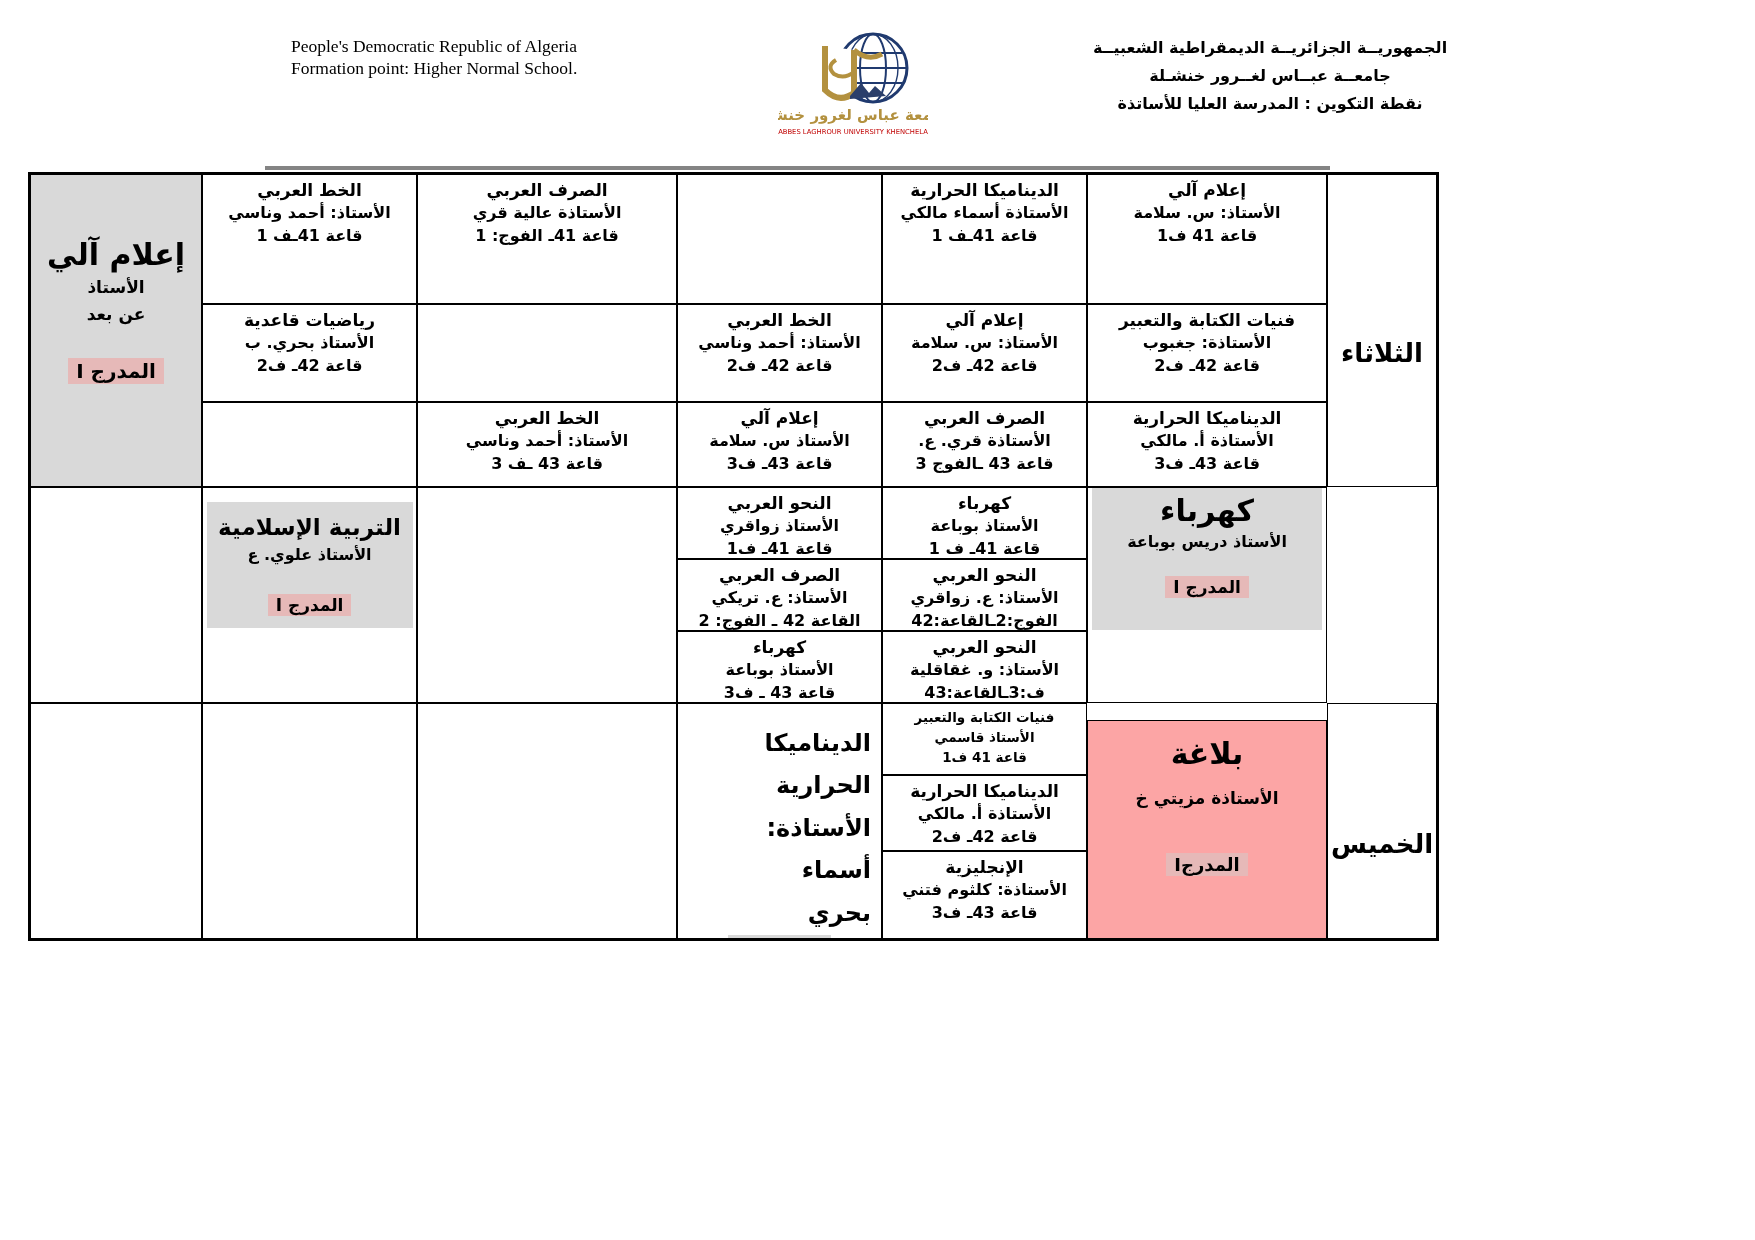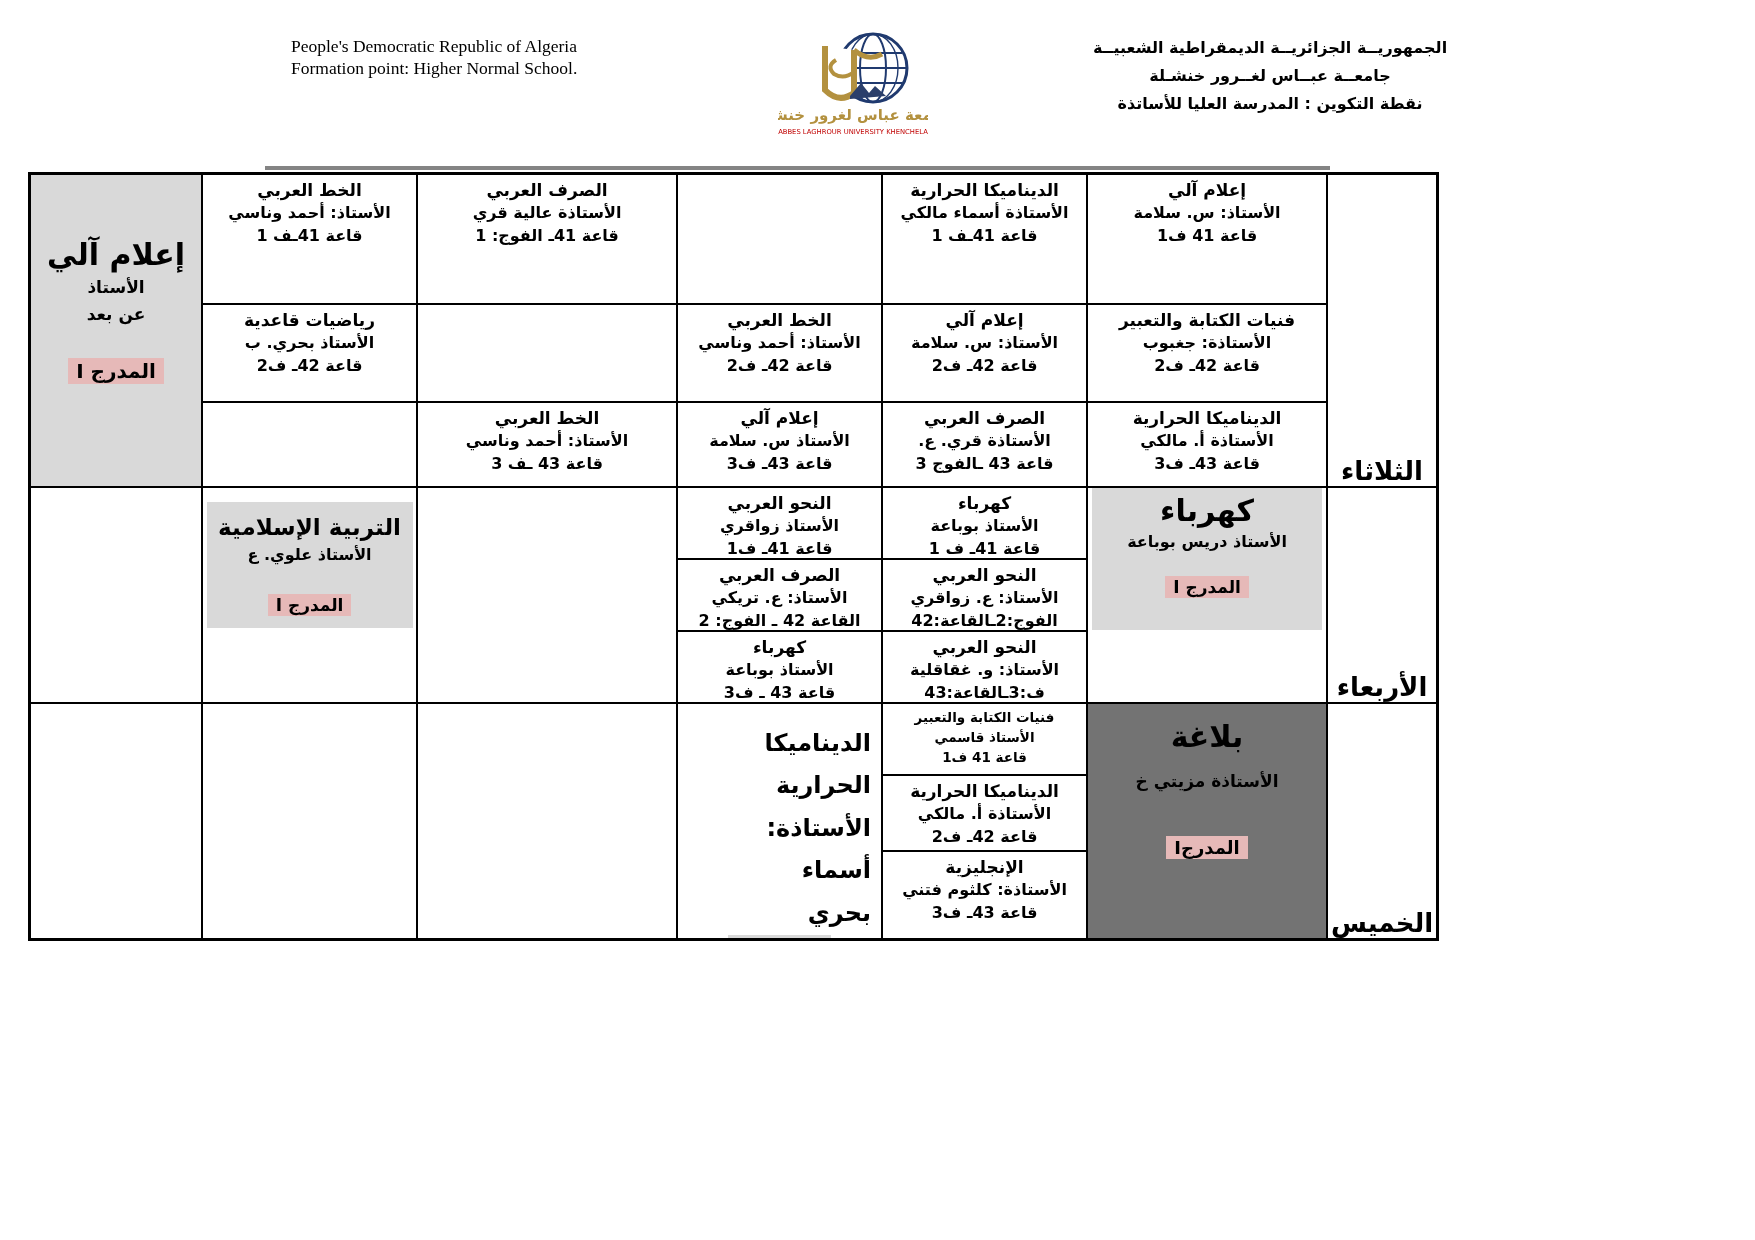--- a/index.html
+++ b/index.html
@@ -31,21 +31,21 @@
     border:1px solid #000; box-sizing:border-box;
     display:flex; flex-direction:column; align-items:center; justify-content:flex-start;
     padding-top:4px; gap:1px;
     direction:rtl; text-align:center; font-weight:bold; overflow:hidden; background:#fff;
   }
   .tc .s{font-size:17px; line-height:22px;text-align:center;}
   .tc .t{font-size:16px; line-height:22px;}
   .tc .r{font-size:16px; line-height:22px;}
   .tc.small .s,.tc.small .t,.tc.small .r{font-size:13.5px; line-height:19px;}
   .day{
-    font-size:26px; font-weight:bold; justify-content:flex-end; padding-top:45px;
+    font-size:26px; font-weight:bold; justify-content:center; padding-top:45px;
   }
   .venue{
     display:inline-block; background:#e6b9b8; padding:1px 8px; font-weight:bold;
   }
   
   .tueA{background:#d9d9d9; padding-top:62px;}
   .tueA .big{font-size:30px; line-height:36px;}
   .tueA .ln{font-size:17px; line-height:26px;}
   .tueA .venue{font-size:20px; margin-top:30px;}
   
@@ -63,21 +63,21 @@
     display:flex; flex-direction:column; align-items:center;
   }
   .wedF .big{font-size:30px; line-height:38px; margin-top:4px;}
   .wedF .ln{font-size:16px; line-height:24px;}
   .wedF .venue{font-size:17px; margin-top:22px;}
   
   .thuD{padding:8px 10px 10px; align-items:stretch;}
   .thuD .bar{height:20px; background:#d9d9d9; margin-bottom:4px;}
   .thuD .bigline{font-size:24px; line-height:42px; text-align:right; padding-left:6px;}
   .thuD .venue{align-self:center; margin-top:auto; margin-bottom:6px; font-size:18px; background:#d9d9d9; padding:1px 22px;}
-  .thuF{background:#737373;}
+  .thuF{background:#fca5a5;margin-top:17px;}
   .thuF .big{font-size:30px; line-height:38px; margin-top:10px;}
   .thuF .ln{font-size:17px; line-height:24px; margin-top:12px;}
   .thuF .venue{font-size:18px; margin-top:42px;}
 </style>
 </head>
 <body>
 
 <div class="page">
 
   <div class="hdr-en">
@@ -235,23 +235,20 @@
     </div>
 
     <div class="tc wedF" style="grid-area:4/6/7/7">
       <div class="inner">
         <span class="big">كهرباء</span>
         <span class="ln">الأستاذ دريس بوباعة</span>
         <span class="venue">المدرج I</span>
       </div>
     </div>
 
-    <div class="tc day" style="grid-area:4/7/7/8">
-      <span>الأربعاء</span>
-    </div>
 
     <div class="tc" style="grid-area:7/1/10/2"></div>
     <div class="tc" style="grid-area:7/2/10/3"></div>
     <div class="tc" style="grid-area:7/3/10/4"></div>
 
     <div class="tc thuD" style="grid-area:7/4/10/5">
       <div class="bar"></div>
       <div class="bar"></div>
       <span class="bigline">الديناميكا الحرارية</span>
       <span class="bigline">الأستاذة: أسماء</span>

